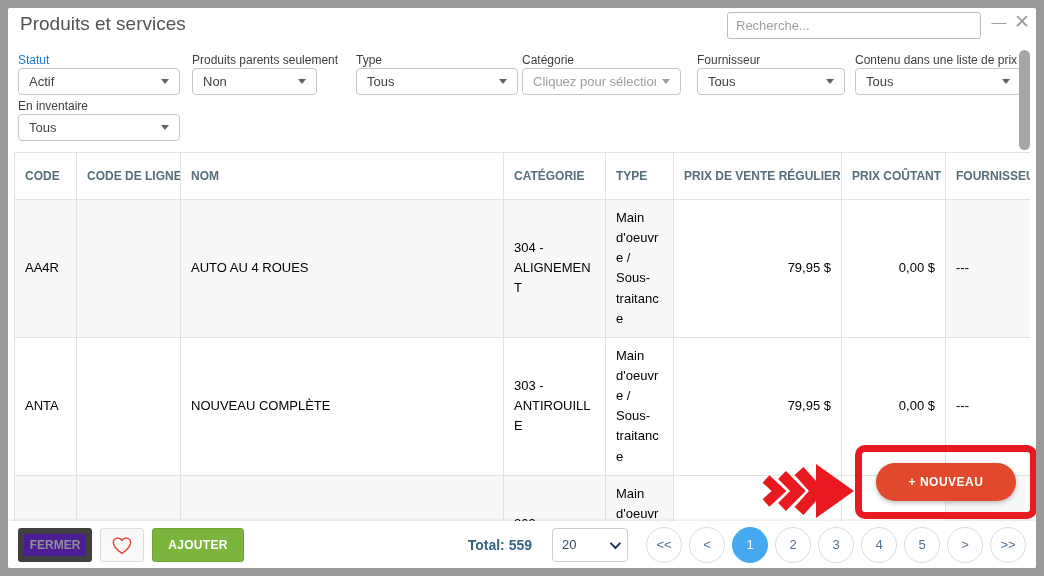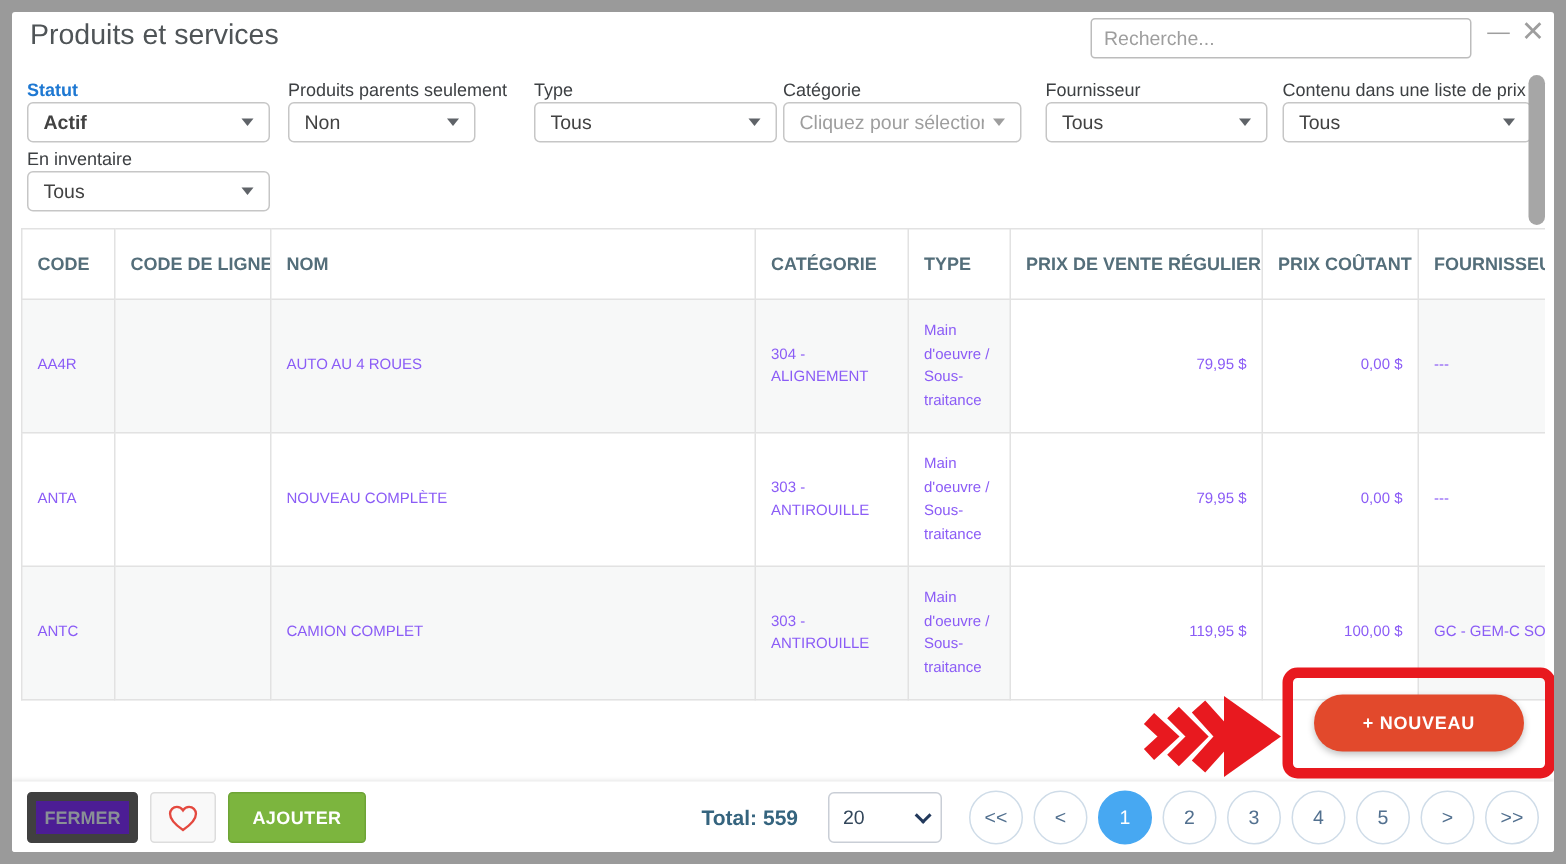--- a/index.html
+++ b/index.html
@@ -18,21 +18,21 @@
   .flabel { position:absolute; font-size:12px; color:#3d4043; white-space:nowrap; }
   .flabel.blue { color:#1e78d2; }
   .dd { position:absolute; height:27px; border:1px solid #c6c6c6; border-radius:4px; background:#fff; display:flex; align-items:center; padding:0 10px; font-size:13px; color:#424242; cursor:pointer; }
   .dd .val { flex:1; overflow:hidden; white-space:nowrap; }
   .dd .car { width:0; height:0; border-left:4px solid transparent; border-right:4px solid transparent; border-top:5px solid #5f6368; margin-left:6px; }
   .dd.ph .val { color:#9e9e9e; }
   .dd.ph .car { border-top-color:#9e9e9e; }
 
   .tablewrap { position:absolute; left:6px; top:144px; width:1016px; height:438px; overflow:hidden; }
   table { border-collapse:collapse; table-layout:fixed; width:1080px; }
-  th,td { border:1px solid #e2e2e2; font-size:10px; color:#8b5cf6; padding:8px 10px; vertical-align:middle; text-align:left; word-wrap:break-word; }
+  th,td { border:1px solid #e2e2e2; font-size:13px; color:#000000; padding:8px 10px; vertical-align:middle; text-align:left; word-wrap:break-word; }
   th { height:47px; font-size:12px; font-weight:bold; color:#546e7a; background:#fff; white-space:nowrap; overflow:hidden; }
   td { height:89px; line-height:1.55; }
   tr.odd td { background:#f7f8f8; }
   tr.even td { background:#fff; }
   td.num { text-align:right; background:#fff !important; }
 
   .vscroll { position:absolute; left:1011px; top:42px; width:11px; height:100px; background:#a6a6a6; border-radius:6px; }
 
   .footer { position:absolute; left:0; right:0; bottom:0; height:47px; background:#fff; box-shadow:0 -1px 3px rgba(0,0,0,0.10); display:flex; align-items:center; padding:0 10px; gap:8px; z-index:5; }
   .btn { height:34px; border-radius:3px; font-size:12px; font-weight:bold; display:flex; align-items:center; justify-content:center; cursor:pointer; font-family:"Liberation Sans",sans-serif; }
@@ -53,28 +53,28 @@
 </head>
 <body>
 
 <div class="modal">
 
   <div class="title">Produits et services</div>
   <input class="search" type="text" placeholder="Recherche..." style="">
   <div class="win-min">—</div>
   <div class="win-close">✕</div>
 
-  <div class="flabel blue" style="left:10px; top:45px;font-weight:bold;">Statut</div>
+  <div class="flabel blue" style="left:10px; top:45px;">Statut</div>
   <div class="flabel" style="left:184px; top:45px;">Produits parents seulement</div>
   <div class="flabel" style="left:348px; top:45px;">Type</div>
   <div class="flabel" style="left:514px; top:45px;">Catégorie</div>
   <div class="flabel" style="left:689px; top:45px;">Fournisseur</div>
   <div class="flabel" style="left:847px; top:45px;">Contenu dans une liste de prix</div>
 
-  <div class="dd" style="left:10px; top:60px; width:162px;font-weight:bold;">
+  <div class="dd" style="left:10px; top:60px; width:162px;">
     <span class="val">Actif</span>
       <span class="car"></span>
   </div>
   <div class="dd" style="left:184px; top:60px; width:125px;">
     <span class="val">Non</span>
       <span class="car"></span>
   </div>
   <div class="dd" style="left:348px; top:60px; width:162px;">
     <span class="val">Tous</span>
       <span class="car"></span>

